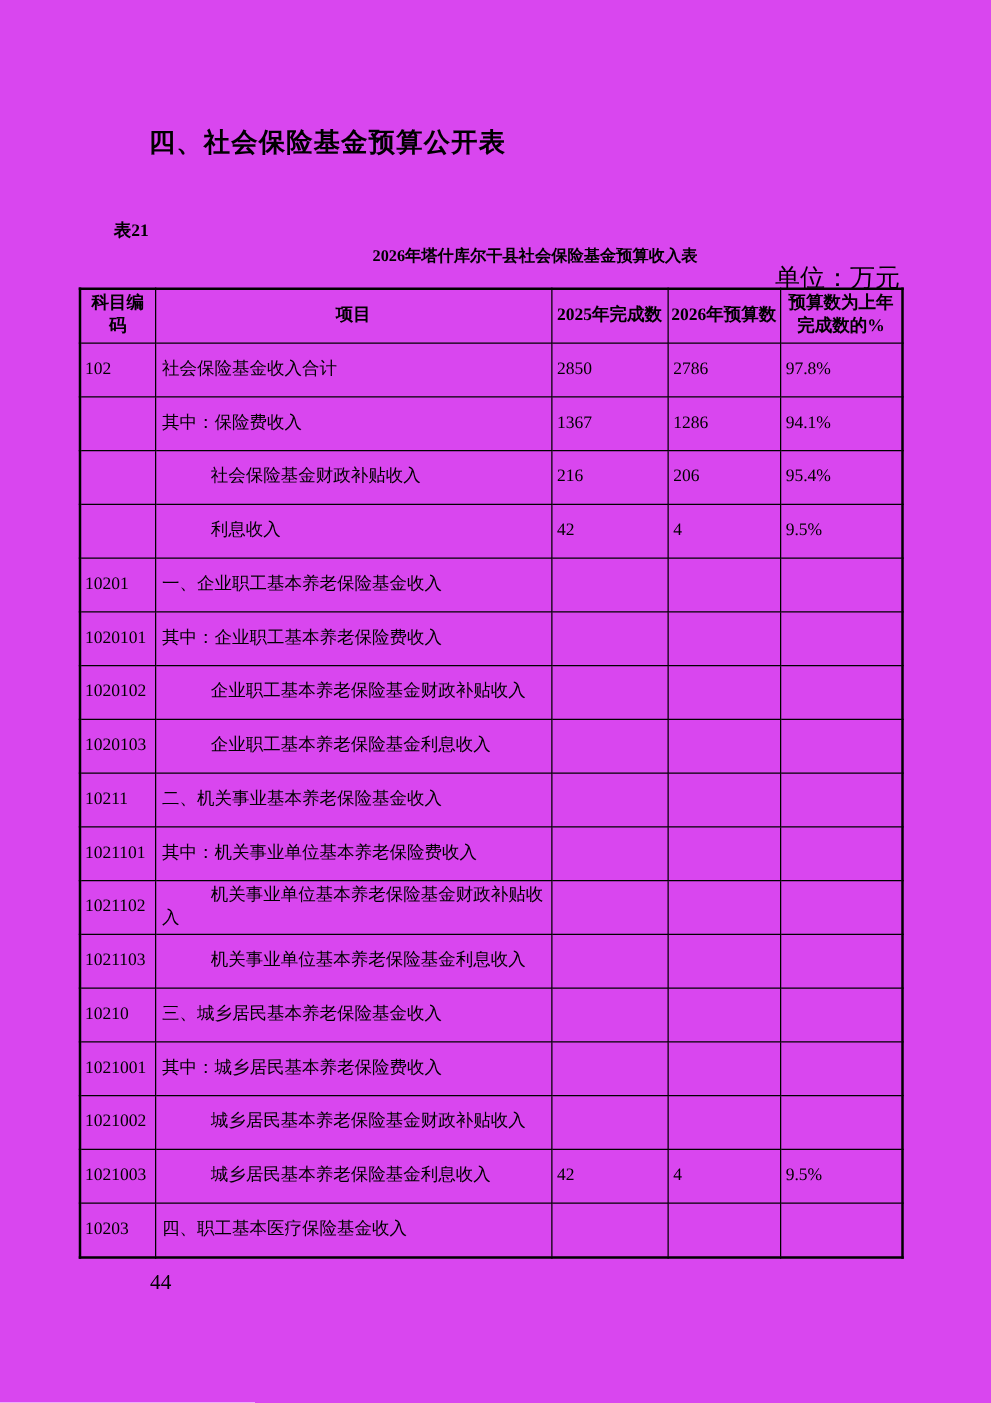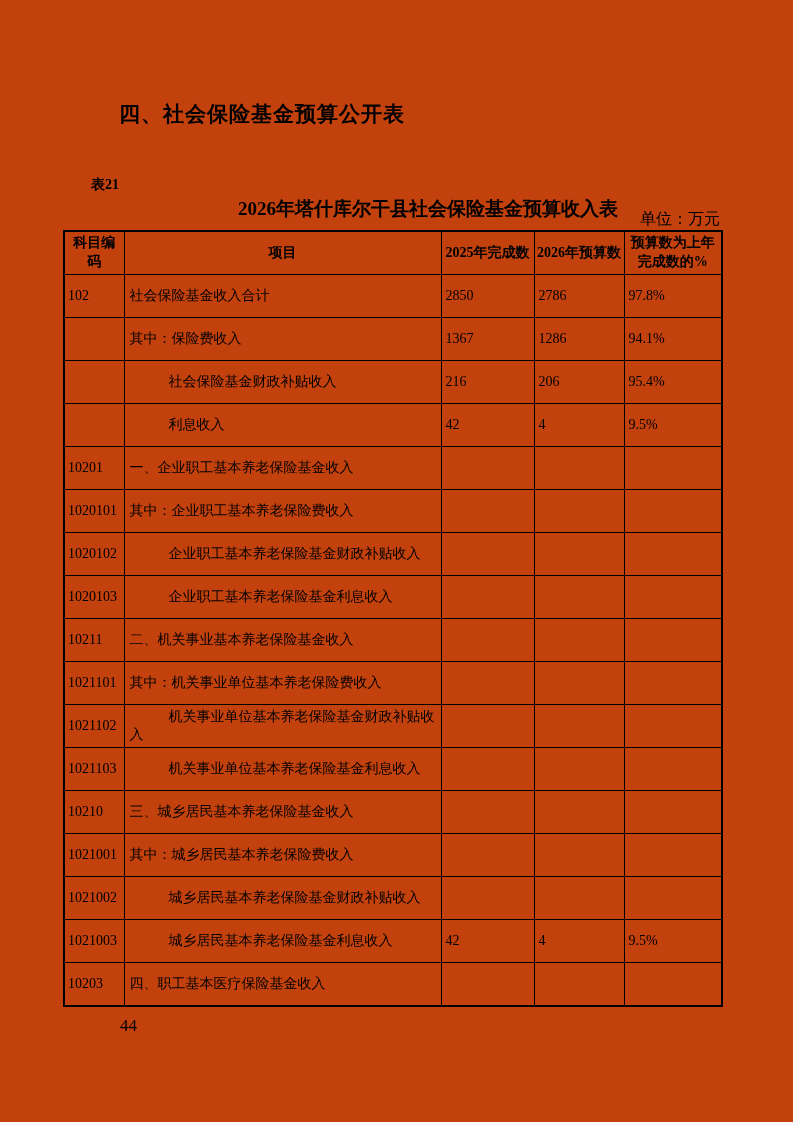--- a/index.html
+++ b/index.html
@@ -6,21 +6,21 @@
     margin: 0;
     padding: 0;
     background: #ffffff;
     font-family: "Liberation Serif", "DejaVu Serif", serif;
     color: #000000;
   }
   .page {
     position: relative;
     width: 793px;
     height: 1122px;
-    background: #c2410c;
+    background: #d946ef;
     overflow: hidden;
   }
   .section-title {
     position: absolute;
     left: 119px;
     top: 100px;
     font-size: 21px;
     font-weight: bold;
     letter-spacing: 1px;
     white-space: nowrap;
@@ -32,29 +32,29 @@
     font-size: 14px;
     font-weight: bold;
     margin-left: 28px;
   }
   .table-title {
     position: absolute;
     left: 99px;
     top: 196px;
     width: 658px;
     text-align: center;
-    font-size: 19px;
+    font-size: 13px;
     font-weight: bold;
     white-space: nowrap;
   }
   .unit-note {
     position: absolute;
     top: 209px;
     right: 73px;
-    font-size: 16px;
+    font-size: 20px;
   }
   table.budget {
     position: absolute;
     left: 63px;
     top: 230px;
     width: 658px;
     border-collapse: collapse;
     table-layout: fixed;
     border: 2px solid #000000;
   }

